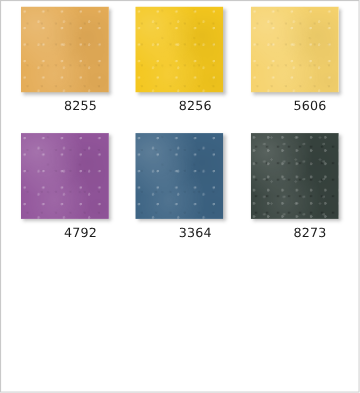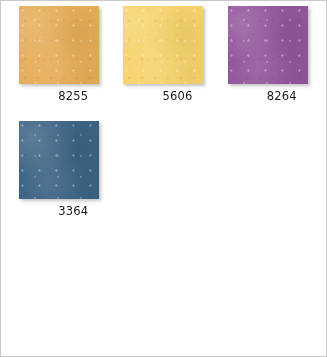--- a/index.html
+++ b/index.html
@@ -134,41 +134,61 @@
             <div class="swatch-base" style="background: rgb(229, 173, 88);"></div>
             <div class="swatch-mottle"></div>
             <div class="swatch-speckle light"></div>
           </div>
         </div>
         <div class="swatch-label">8255</div>
       </div>
       <div class="swatch-cell">
         <div class="swatch-tile-wrap">
           <div class="swatch-tile">
+            <div class="swatch-base" style="background: rgb(244, 199, 30);"></div>
+            <div class="swatch-mottle"></div>
+            <div class="swatch-speckle light"></div>
+          </div>
+        </div>
+        <div class="swatch-label">8256</div>
+      </div>
+      <div class="swatch-cell">
+        <div class="swatch-tile-wrap">
+          <div class="swatch-tile">
             <div class="swatch-base" style="background: rgb(246, 211, 109);"></div>
             <div class="swatch-mottle"></div>
             <div class="swatch-speckle light"></div>
           </div>
         </div>
         <div class="swatch-label">5606</div>
       </div>
       <div class="swatch-cell">
         <div class="swatch-tile-wrap">
           <div class="swatch-tile">
             <div class="swatch-base" style="background: rgb(147, 86, 156);"></div>
             <div class="swatch-mottle"></div>
             <div class="swatch-speckle light"></div>
           </div>
         </div>
-        <div class="swatch-label">8264</div>
+        <div class="swatch-label">4792</div>
       </div>
       <div class="swatch-cell">
         <div class="swatch-tile-wrap">
           <div class="swatch-tile">
             <div class="swatch-base" style="background: rgb(61, 100, 132);"></div>
             <div class="swatch-mottle"></div>
             <div class="swatch-speckle light"></div>
           </div>
         </div>
         <div class="swatch-label">3364</div>
       </div>
+      <div class="swatch-cell">
+        <div class="swatch-tile-wrap">
+          <div class="swatch-tile">
+            <div class="swatch-base" style="background: rgb(56, 68, 63);"></div>
+            <div class="swatch-mottle"></div>
+            <div class="swatch-speckle dark"></div>
+          </div>
+        </div>
+        <div class="swatch-label">8273</div>
+      </div>
     </div>
 </div>
 
 </body></html>

